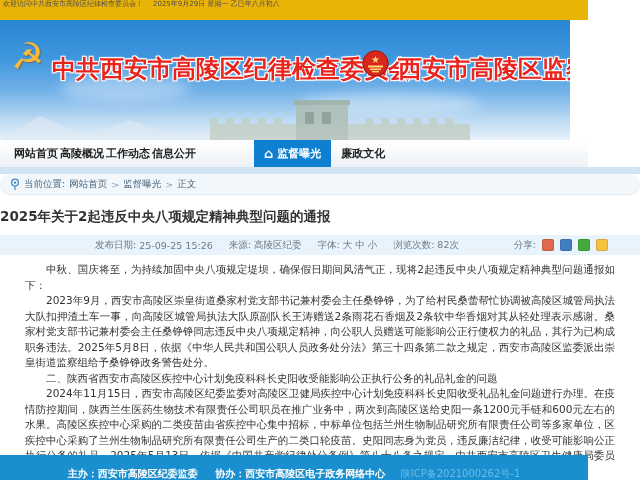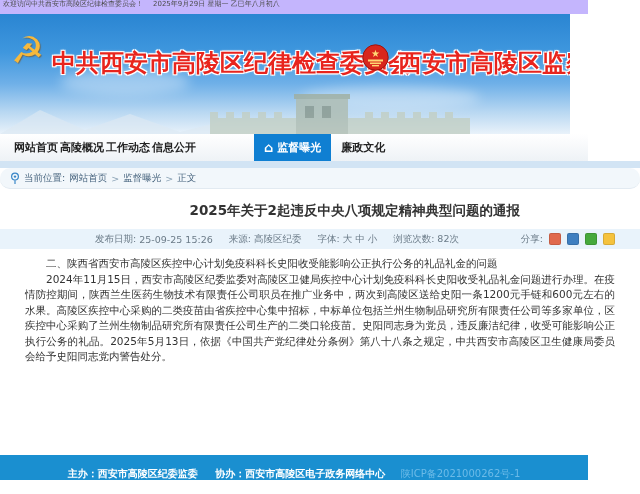--- a/index.html
+++ b/index.html
@@ -3,21 +3,21 @@
 <meta charset="utf-8">
 <style>
   * { box-sizing: border-box; }
   html,body { margin:0; padding:0; }
   body {
     width:640px; height:494px; background:#fff; overflow:hidden; position:relative;
     font-family:"DejaVu Sans", sans-serif;
   }
   
   .topbar {
-    width:588px; height:14px; background:#c4b5fd; display:flex; gap:10px;
+    width:588px; height:20px; background:#eab308; display:flex; gap:10px;
     font-size:7px; line-height:9px; color:#4d4d4d; padding-left:3px; overflow:hidden;
   }
   
   .banner {
     width:570px; height:120px; position:relative; overflow:hidden;
     background:linear-gradient(180deg,#2a85d2 0%, #3f97de 32%, #6fb0e8 58%, #b9d8f2 82%, #e9f2fa 100%);
   }
   .banner .cloud { position:absolute; border-radius:50%; background:rgba(255,255,255,.35); filter:blur(6px); }
   .party-emblem { position:absolute; left:11px; top:18px; font-size:37px; line-height:37px;
     color:#f6b93d; text-shadow:1px 1px 1px rgba(130,70,0,.55); }
@@ -45,26 +45,26 @@
   
   .subband { width:640px; height:7px; background:#d2e4f4; }
   .breadcrumb {
     width:640px; height:21px; background:#f2f7fb; border-bottom:1px solid #e2eaf1;
     display:flex; align-items:center; gap:4px; font-size:9.5px; color:#48657f; padding-left:10px;border-radius:10px;
   }
   .breadcrumb .crumb { color:#48657f; }
   .breadcrumb .sep { color:#8aa2b5; }
   
   .article-title {
-    margin:13px 120px 0 0; text-align:right; font-size:13.5px; font-weight:bold; color:#333;
+    margin:13px 120px 0 0; text-align:left; font-size:13.5px; font-weight:bold; color:#333;
   }
   .meta {
     margin-top:9px; width:640px; height:20px; background:#e9f3fb;
     display:flex; align-items:center; font-size:9.5px; color:#6b7b88;
-    padding:0 25px 0 95px;
+    padding:0 32px 0 95px;
   }
   .meta .group { margin-right:16px; white-space:nowrap; display:flex; gap:3px; align-items:center; }
   .meta .share-group { margin-left:auto; margin-right:0; }
   .share-icon { width:12px; height:12px; border-radius:2px; display:inline-block; margin-left:3px;
     border:1px solid rgba(0,0,0,.12); }
   .font-opt { cursor:pointer; }
   .body-text { padding:7px 25px 0 25px; font-size:10.5px; line-height:15.5px; color:#333; text-align:justify; }
   .body-text p { margin:0; text-indent:2em; }
   
   .footer {
@@ -170,20 +170,22 @@
   <span class="group share-group">
     <span>分享:</span>
     <span class="share-icon" style="background: rgb(224, 105, 77);"></span>
     <span class="share-icon" style="background: rgb(63, 127, 192);"></span>
     <span class="share-icon" style="background: rgb(70, 169, 60);"></span>
     <span class="share-icon" style="background: rgb(245, 194, 61);"></span>
   </span>
 </div>
 
 <div class="body-text">
+  <p>中秋、国庆将至，为持续加固中央八项规定堤坝，确保假日期间风清气正，现将2起违反中央八项规定精神典型问题通报如下：</p>
+  <p>2023年9月，西安市高陵区崇皇街道桑家村党支部书记兼村委会主任桑铮铮，为了给村民桑蕾帮忙协调被高陵区城管局执法大队扣押渣土车一事，向高陵区城管局执法大队原副队长王涛赠送2条雨花石香烟及2条软中华香烟对其从轻处理表示感谢。桑家村党支部书记兼村委会主任桑铮铮同志违反中央八项规定精神，向公职人员赠送可能影响公正行使权力的礼品，其行为已构成职务违法。2025年5月8日，依据《中华人民共和国公职人员政务处分法》第三十四条第二款之规定，西安市高陵区监委派出崇皇街道监察组给予桑铮铮政务警告处分。</p>
   <p>二、陕西省西安市高陵区疾控中心计划免疫科科长史阳收受能影响公正执行公务的礼品礼金的问题</p>
   <p>2024年11月15日，西安市高陵区纪委监委对高陵区卫健局疾控中心计划免疫科科长史阳收受礼品礼金问题进行办理。在疫情防控期间，陕西兰生医药生物技术有限责任公司职员在推广业务中，两次到高陵区送给史阳一条1200元手链和600元左右的水果。高陵区疾控中心采购的二类疫苗由省疾控中心集中招标，中标单位包括兰州生物制品研究所有限责任公司等多家单位，区疾控中心采购了兰州生物制品研究所有限责任公司生产的二类口轮疫苗。史阳同志身为党员，违反廉洁纪律，收受可能影响公正执行公务的礼品。2025年5月13日，依据《中国共产党纪律处分条例》第八十八条之规定，中共西安市高陵区卫生健康局委员会给予史阳同志党内警告处分。</p>
 </div>
 
 <div class="footer">
   <span>主办：西安市高陵区纪委监委</span>
   <span class="co">协办：西安市高陵区电子政务网络中心</span>
   <span class="icp">陕ICP备2021000262号-1</span>
 </div>
 

